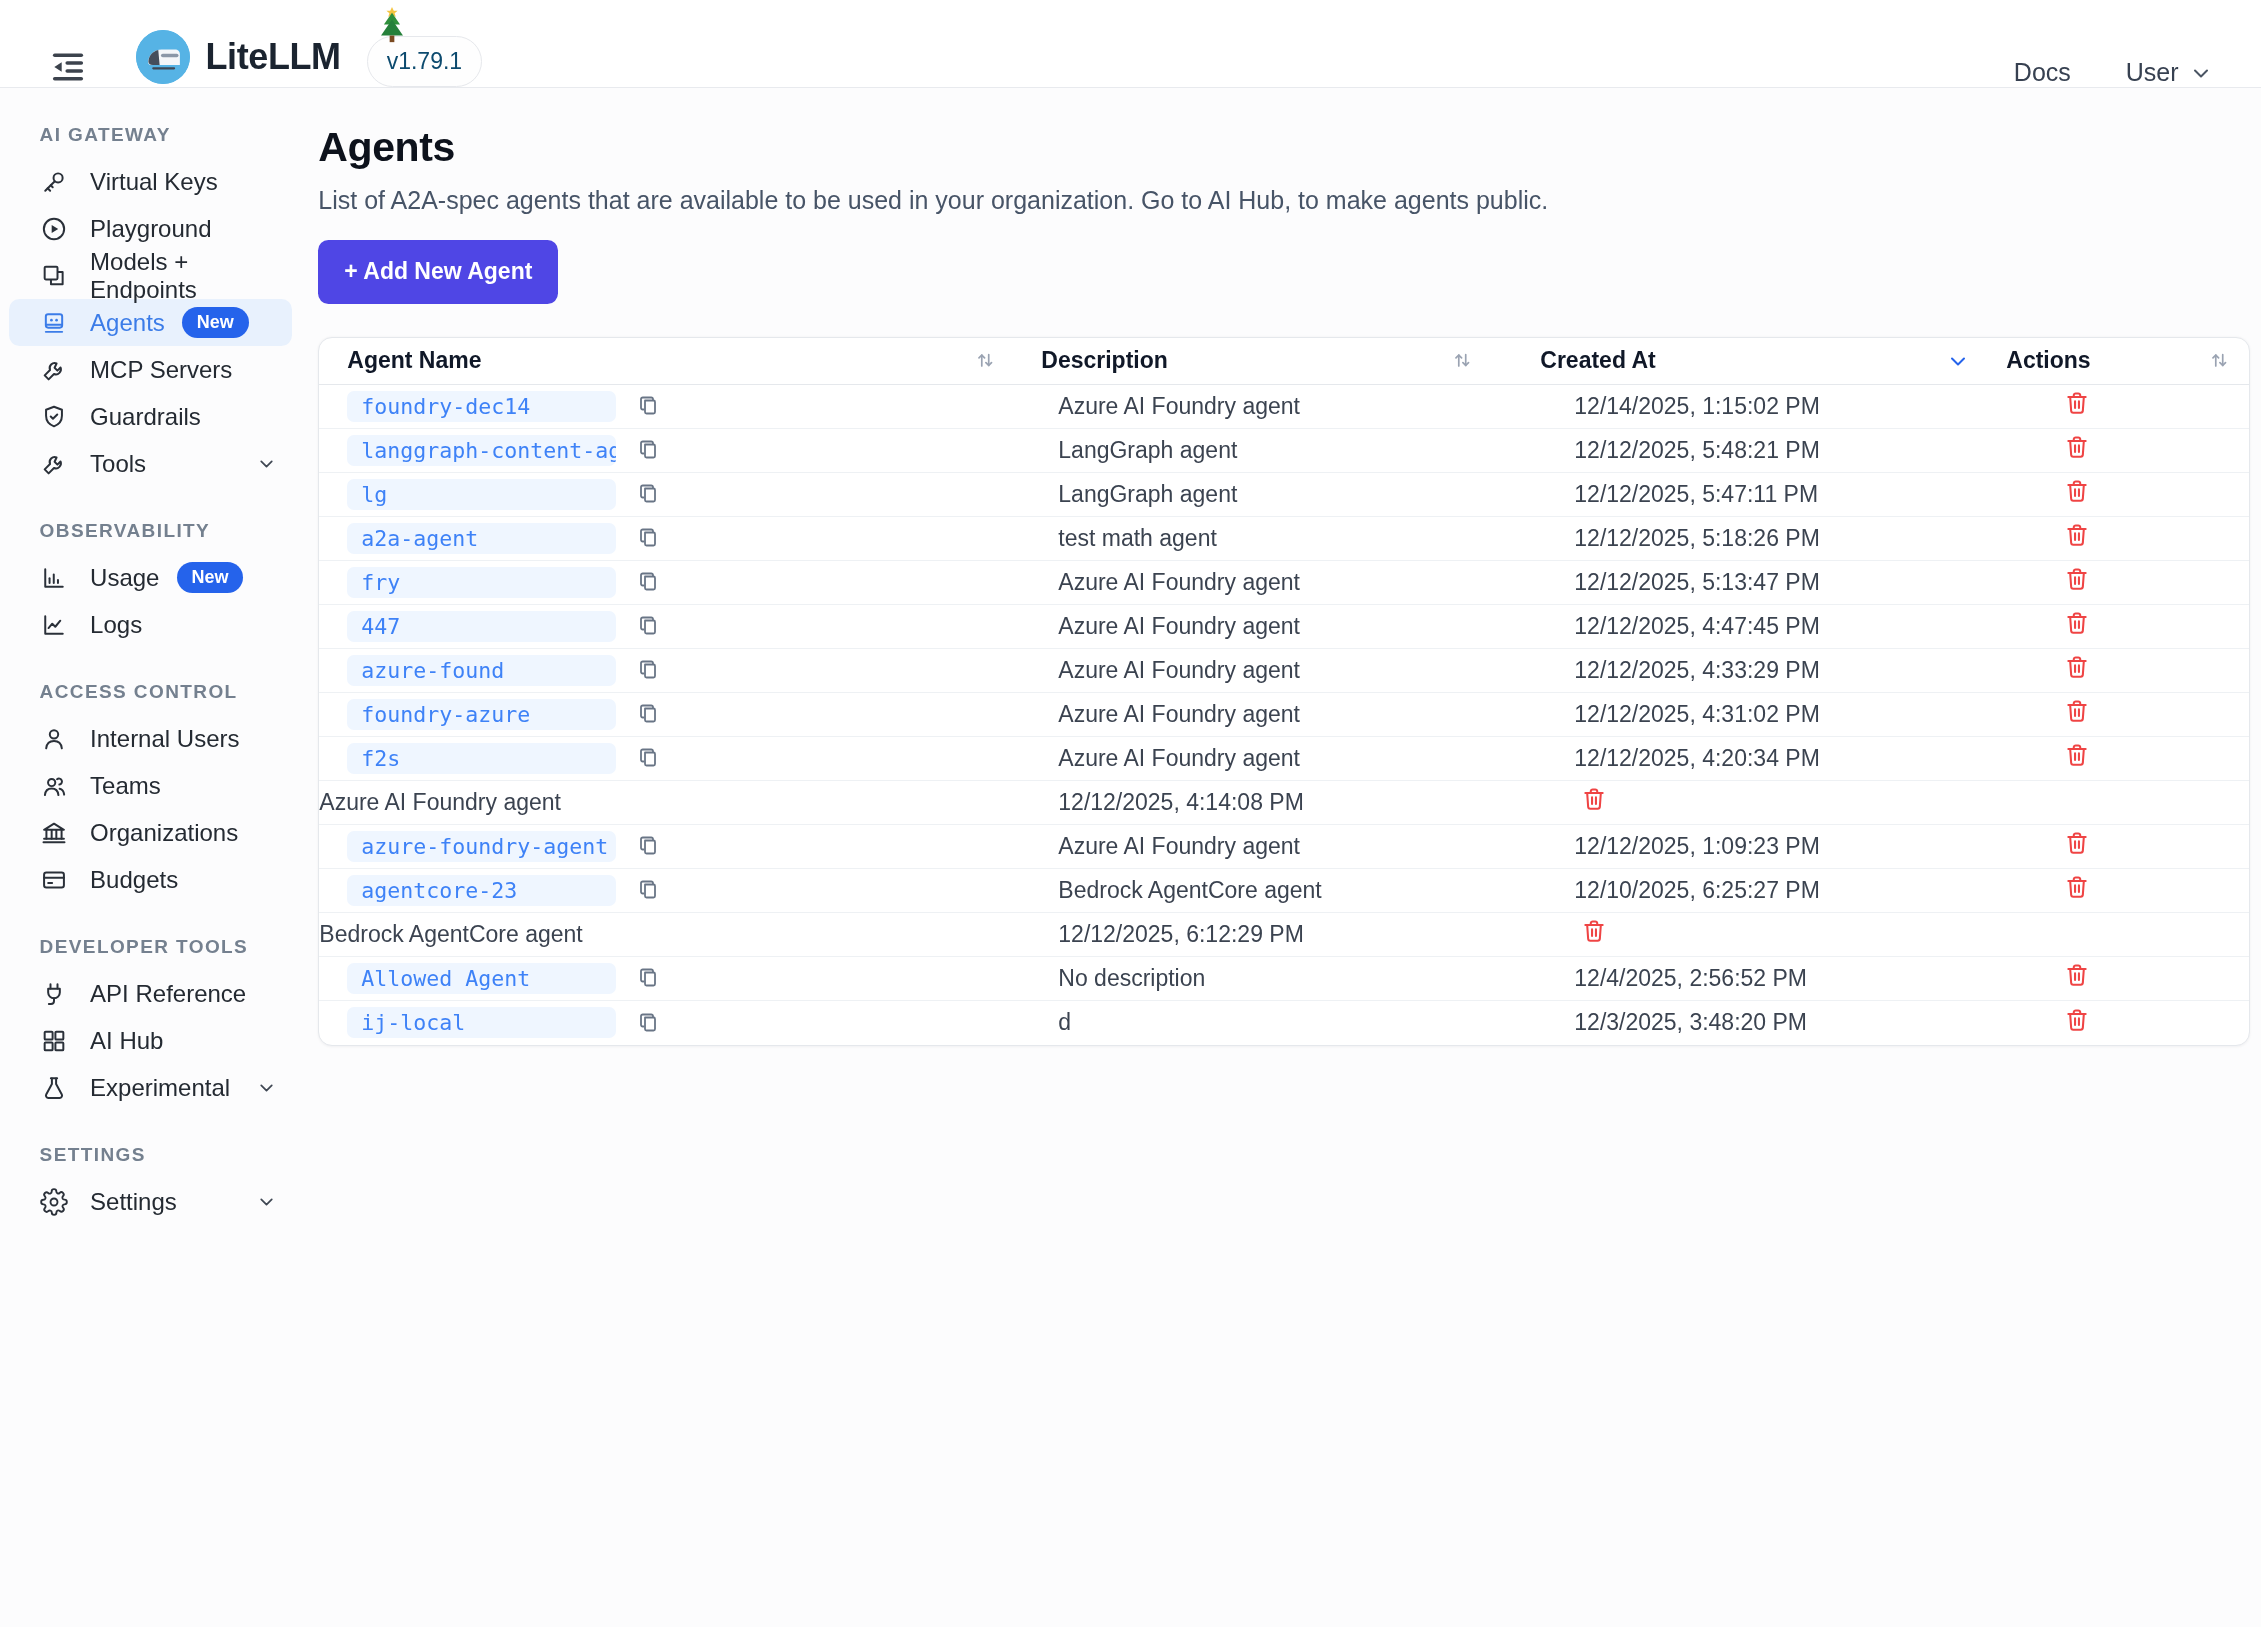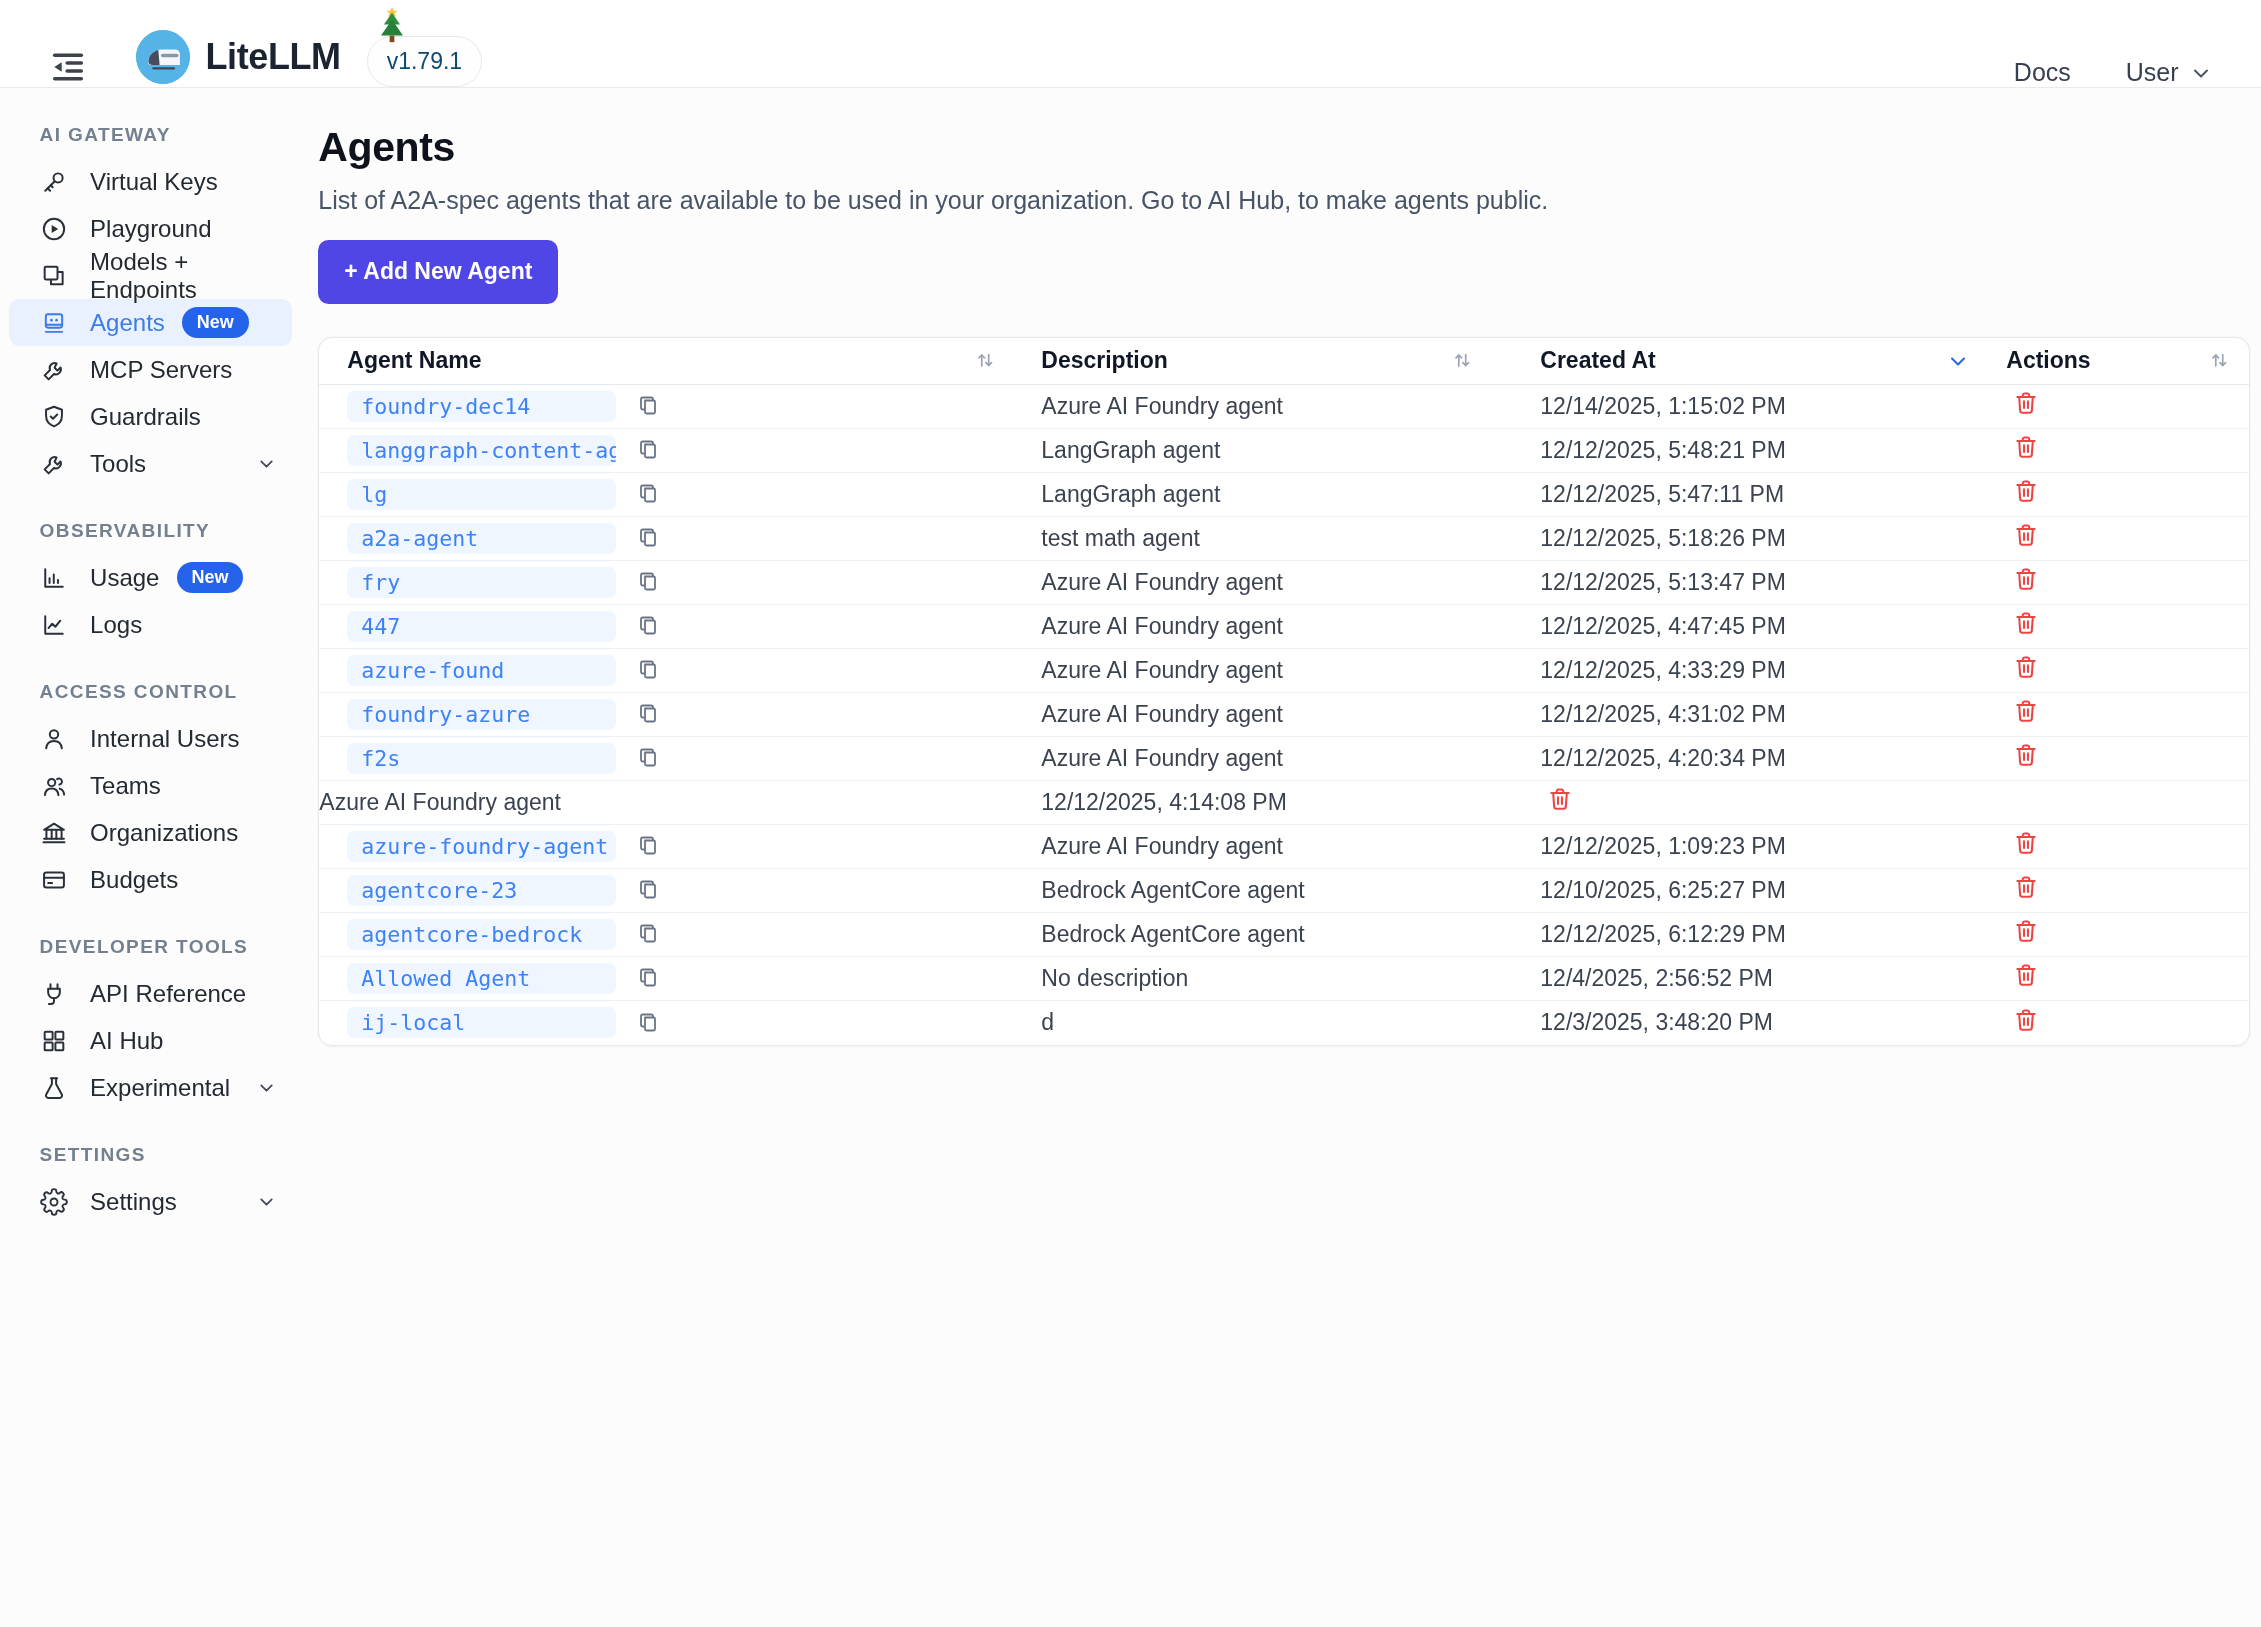--- a/index.html
+++ b/index.html
@@ -91,21 +91,21 @@
   }
   .thead { height:47px; border-bottom:1.7px solid #e5e8ec; }
   .th { display:flex; align-items:center; justify-content:space-between; font-size:23px; font-weight:700; color:#101828; cursor:pointer; }
   .th.c1 { padding-left:28px; padding-right:45px; }
   .th.c2 { padding-right:67px; }
   .th.c3 { padding-right:36px; }
   .th.c4 { padding-right:19px; }
   .sort-ic { color:#9aa3b2; flex:none; }
   .chev-blue { color:#2563eb; flex:none; }
 
-  .trow { height:44px; border-bottom:0.9px solid #eef1f4; font-size:23px; color:#3b4350; }
+  .trow { height:44px; border-bottom:0.9px solid #eef1f4; font-size:23px; color:#3b4350;gap:17px; }
   .trow:last-child { border-bottom:none; }
   .td-name { display:flex; align-items:center; padding-left:28px; }
   .name-pill {
     width:269px; height:31px; line-height:31px;
     background:#eff6ff; border-radius:7px; padding:0 14px;
     font-family:"DejaVu Sans Mono", monospace; font-size:21.6px; color:#3e82f7;
     white-space:nowrap; overflow:hidden; cursor:pointer;
   }
   .copy-btn { margin-left:21px; color:#697586; cursor:pointer; }
   .td-actions { padding-left:7px; }
@@ -697,29 +697,20 @@
           <path d="M4 6.5h16"></path>
                 <path d="M9 6.5V5a1.8 1.8 0 0 1 1.8-1.8h2.4A1.8 1.8 0 0 1 15 5v1.5"></path>
           <path d="M18.3 6.5l-.9 12.6a2 2 0 0 1-2 1.9H8.6a2 2 0 0 1-2-1.9L5.7 6.5"></path>
           <path d="M10.2 10.5v6M13.8 10.5v6"></path>
         </svg>
       </span>
     </div>
   </div>
 
   <div class="trow">
-    <div class="td-name">
-      <span class="name-pill">agentcore-bedrock</span>
-      <span class="copy-btn">
-        <svg width="24" height="24" viewBox="0 0 24 24" fill="none" stroke="currentColor" stroke-width="1.8" stroke-linecap="round" stroke-linejoin="round">
-          <path d="M9 8.5h8.5a1.5 1.5 0 0 1 1.5 1.5v10a1.5 1.5 0 0 1-1.5 1.5H10.5A1.5 1.5 0 0 1 9 20z" transform="translate(-1 -2)"></path>
-          <path d="M5.5 14.5h-.8A1.7 1.7 0 0 1 3 12.8V4.2a1.7 1.7 0 0 1 1.7-1.7h8.6A1.7 1.7 0 0 1 15 4.2v.8" transform="translate(1 1)"></path>
-        </svg>
-      </span>
-    </div>
     <div class="td-desc">Bedrock AgentCore agent</div>
     <div class="td-date">12/12/2025, 6:12:29 PM</div>
     <div class="td-actions">
       <span class="trash-btn">
         <svg width="26" height="26" viewBox="0 0 24 24" fill="none" stroke="currentColor" stroke-width="1.9" stroke-linecap="round" stroke-linejoin="round">
           <path d="M4 6.5h16"></path>
                 <path d="M9 6.5V5a1.8 1.8 0 0 1 1.8-1.8h2.4A1.8 1.8 0 0 1 15 5v1.5"></path>
           <path d="M18.3 6.5l-.9 12.6a2 2 0 0 1-2 1.9H8.6a2 2 0 0 1-2-1.9L5.7 6.5"></path>
           <path d="M10.2 10.5v6M13.8 10.5v6"></path>
         </svg>

